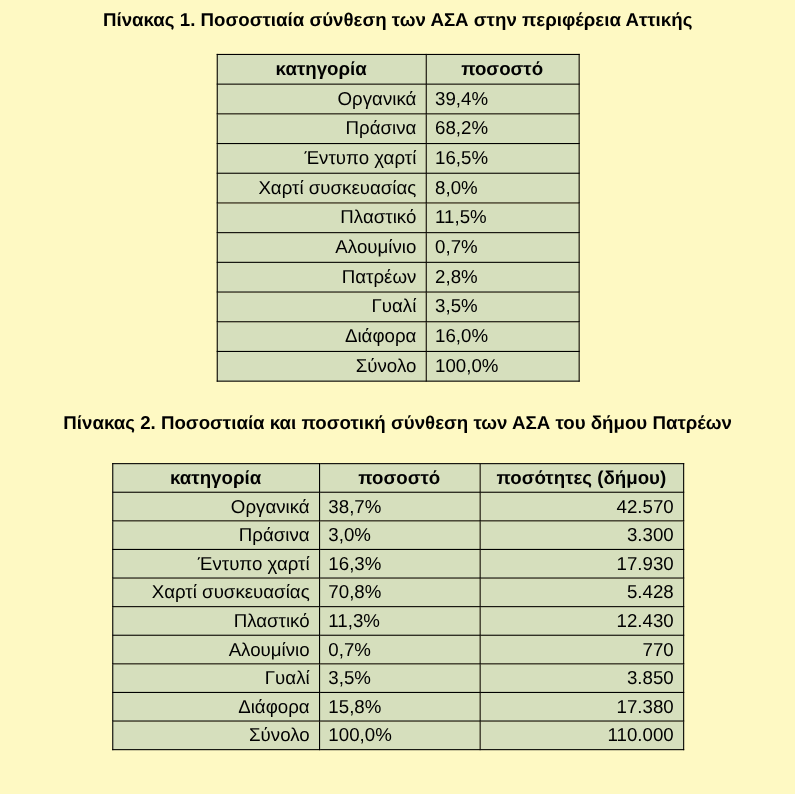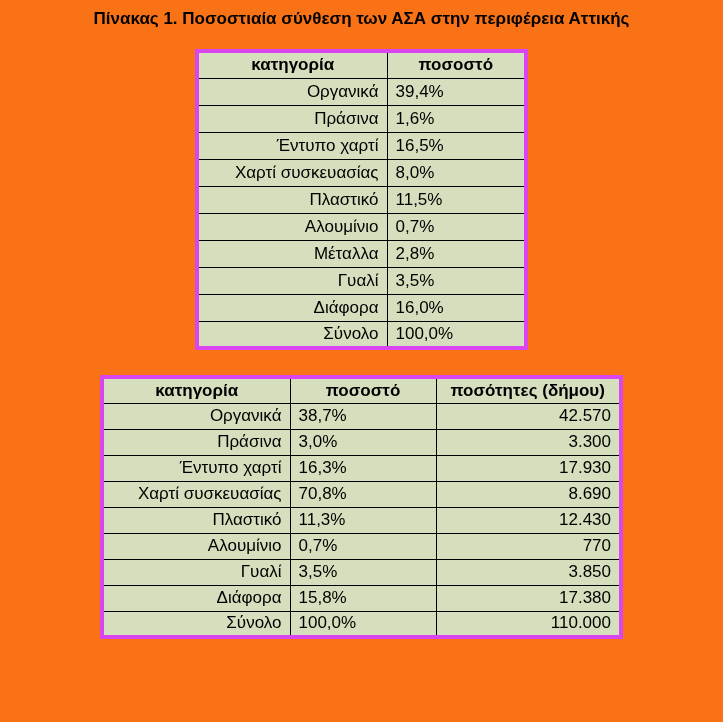--- a/index.html
+++ b/index.html
@@ -1,28 +1,28 @@
 <!DOCTYPE html>
 <html><head>
 <meta charset="utf-8">
 <style>
   html, body { margin: 0; padding: 0; background: #ffffff; }
   .doc {
     width: 723px; height: 722px; box-sizing: border-box;
-    padding-top: 8px; overflow: hidden; background: #f97316;
+    padding-top: 8px; overflow: hidden; background: #fef9c3;
     font-family: "Liberation Sans", sans-serif; color: #000000;
   }
   .tbl-title {
     text-align: center; font-size: 17px; font-weight: bold;
     line-height: 22px; margin: 0; color: #000000;
   }
   #title2 { margin-top: 27px; }
   table {
     border-collapse: collapse; margin: 0 auto; table-layout: fixed;
-    border: 4px solid #d946ef;
+    border: 1px solid #d946ef;
   }
   #table1 { margin-top: 19px; width: 329px; }
   #table2 { margin-top: 25px; width: 519px; }
   th, td {
     border: 1.5px solid #000000; background: #d6dfbd;
     font-size: 17px; padding: 0 8px; overflow: hidden; white-space: nowrap;
   }
   #table1 tr { height: 27px; }
   #table2 tr { height: 26px; }
   th { font-weight: bold; text-align: center; padding: 0 4px; }
@@ -49,57 +49,58 @@
         <th>ποσοστό</th>
       </tr>
     </thead>
     <tbody>
         <tr>
           <td class="c0">Οργανικά</td>
           <td class="c1">39,4%</td>
         </tr>
         <tr>
           <td class="c0">Πράσινα</td>
-          <td class="c1">1,6%</td>
+          <td class="c1">68,2%</td>
         </tr>
         <tr>
           <td class="c0">Έντυπο χαρτί</td>
           <td class="c1">16,5%</td>
         </tr>
         <tr>
           <td class="c0">Χαρτί συσκευασίας</td>
           <td class="c1">8,0%</td>
         </tr>
         <tr>
           <td class="c0">Πλαστικό</td>
           <td class="c1">11,5%</td>
         </tr>
         <tr>
           <td class="c0">Αλουμίνιο</td>
           <td class="c1">0,7%</td>
         </tr>
         <tr>
-          <td class="c0">Μέταλλα</td>
+          <td class="c0">Πατρέων</td>
           <td class="c1">2,8%</td>
         </tr>
         <tr>
           <td class="c0">Γυαλί</td>
           <td class="c1">3,5%</td>
         </tr>
         <tr>
           <td class="c0">Διάφορα</td>
           <td class="c1">16,0%</td>
         </tr>
         <tr class="total">
           <td class="c0">Σύνολο</td>
           <td class="c1">100,0%</td>
         </tr>
       </tbody>
   </table>
 
+  <div class="tbl-title" id="title2">Πίνακας 2. Ποσοστιαία και ποσοτική σύνθεση των ΑΣΑ του δήμου Πατρέων</div>
 
   <table id="table2">
     <colgroup>
       <col style="width:188px">
       <col style="width:146px">
       <col style="width:185px">
     </colgroup>
     <thead>
       <tr>
         <th>κατηγορία</th>
@@ -119,21 +120,21 @@
           <td class="c2">3.300</td>
         </tr>
         <tr>
           <td class="c0">Έντυπο χαρτί</td>
           <td class="c1">16,3%</td>
           <td class="c2">17.930</td>
         </tr>
         <tr>
           <td class="c0">Χαρτί συσκευασίας</td>
           <td class="c1">70,8%</td>
-          <td class="c2">8.690</td>
+          <td class="c2">5.428</td>
         </tr>
         <tr>
           <td class="c0">Πλαστικό</td>
           <td class="c1">11,3%</td>
           <td class="c2">12.430</td>
         </tr>
         <tr>
           <td class="c0">Αλουμίνιο</td>
           <td class="c1">0,7%</td>
           <td class="c2">770</td>

